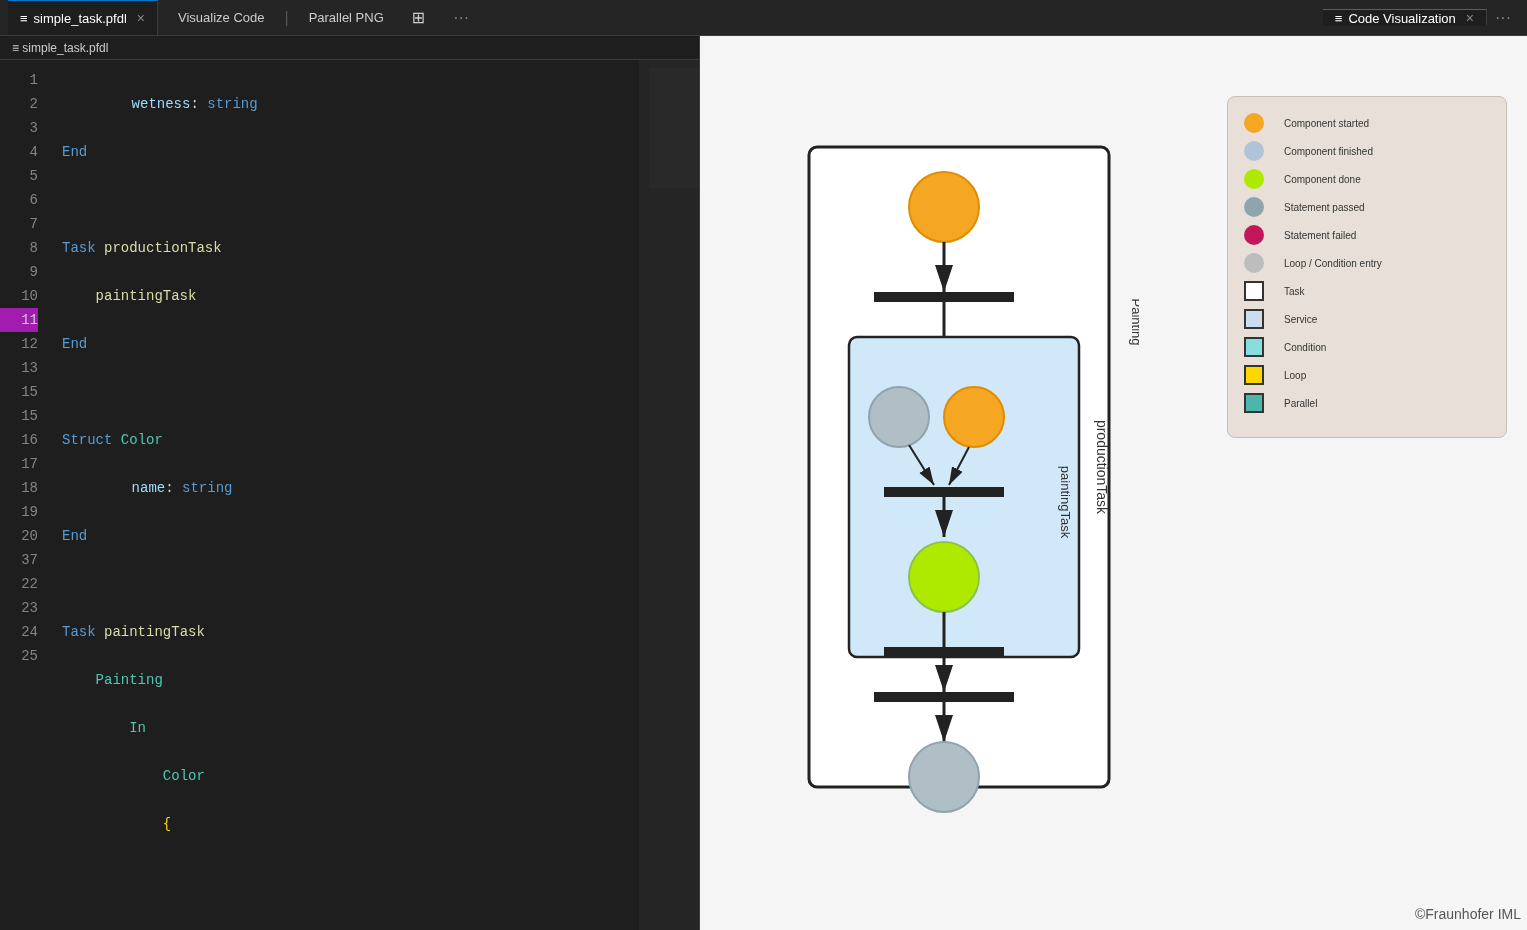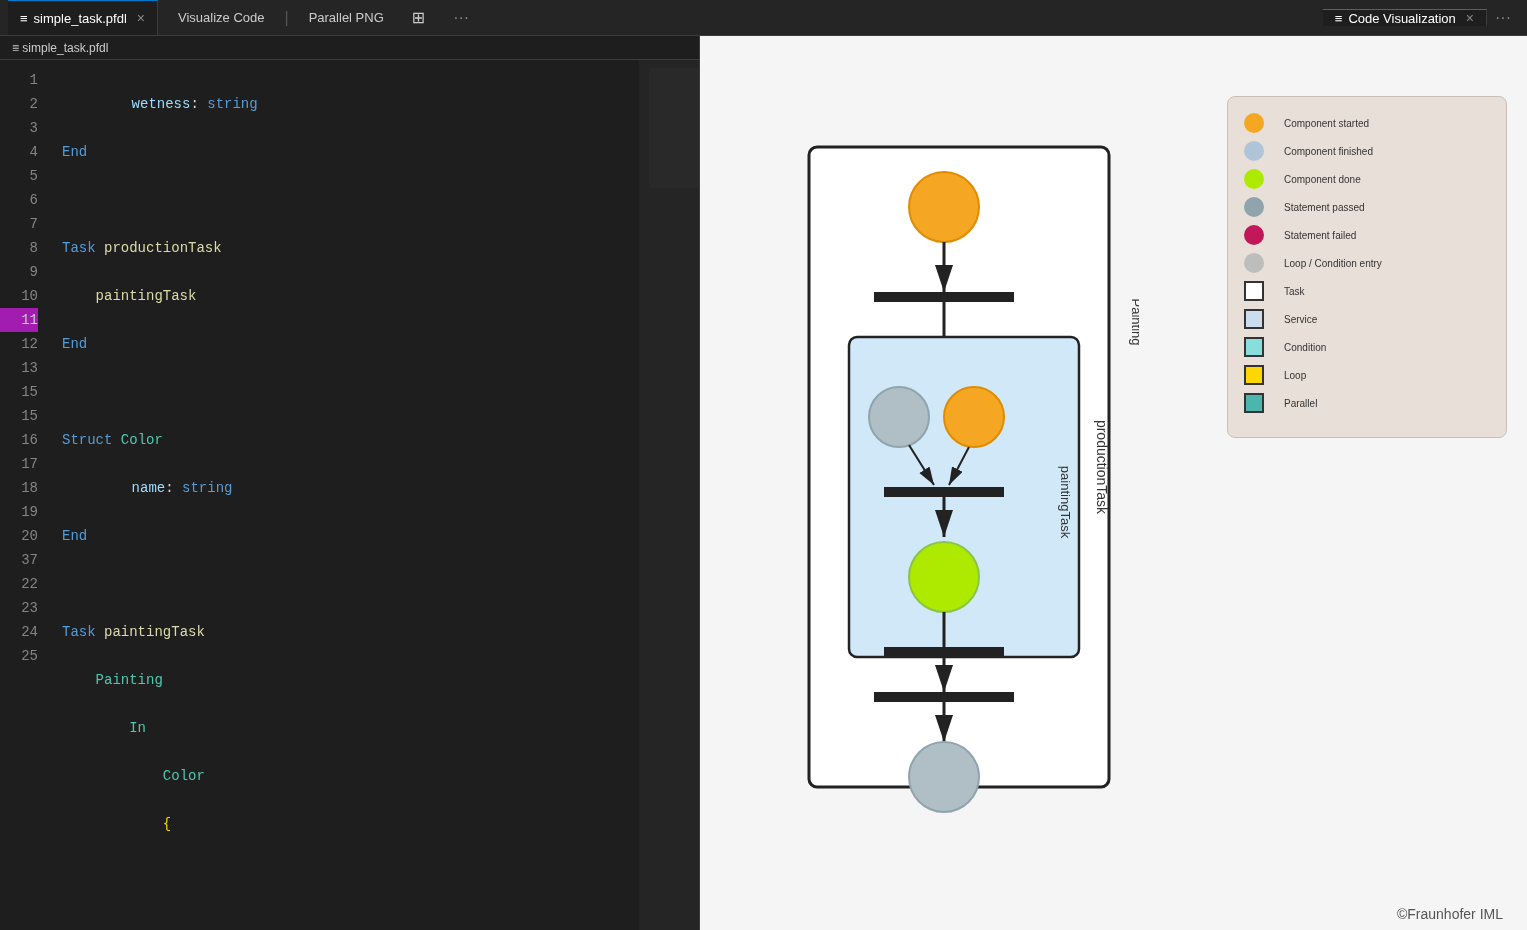--- a/index.html
+++ b/index.html
@@ -110,21 +110,21 @@
     }
     .legend-rect-loop {
       width: 20px; height: 20px; border: 2px solid #333; flex-shrink: 0; background: #ffd700;
     }
     .legend-rect-parallel {
       width: 20px; height: 20px; border: 2px solid #333; flex-shrink: 0; background: #4db6ac;
     }
 
     
     .copyright {
-      text-align: right; padding: 8px 24px; font-size: 14px; color: #555;
+      text-align: right; padding: 8px 6px; font-size: 14px; color: #555;
     }
 
     
     ::-webkit-scrollbar { width: 8px; height: 8px; }
     ::-webkit-scrollbar-track { background: #1e1e1e; }
     ::-webkit-scrollbar-thumb { background: #555; }
   </style>
 </head>
 <body>
 

